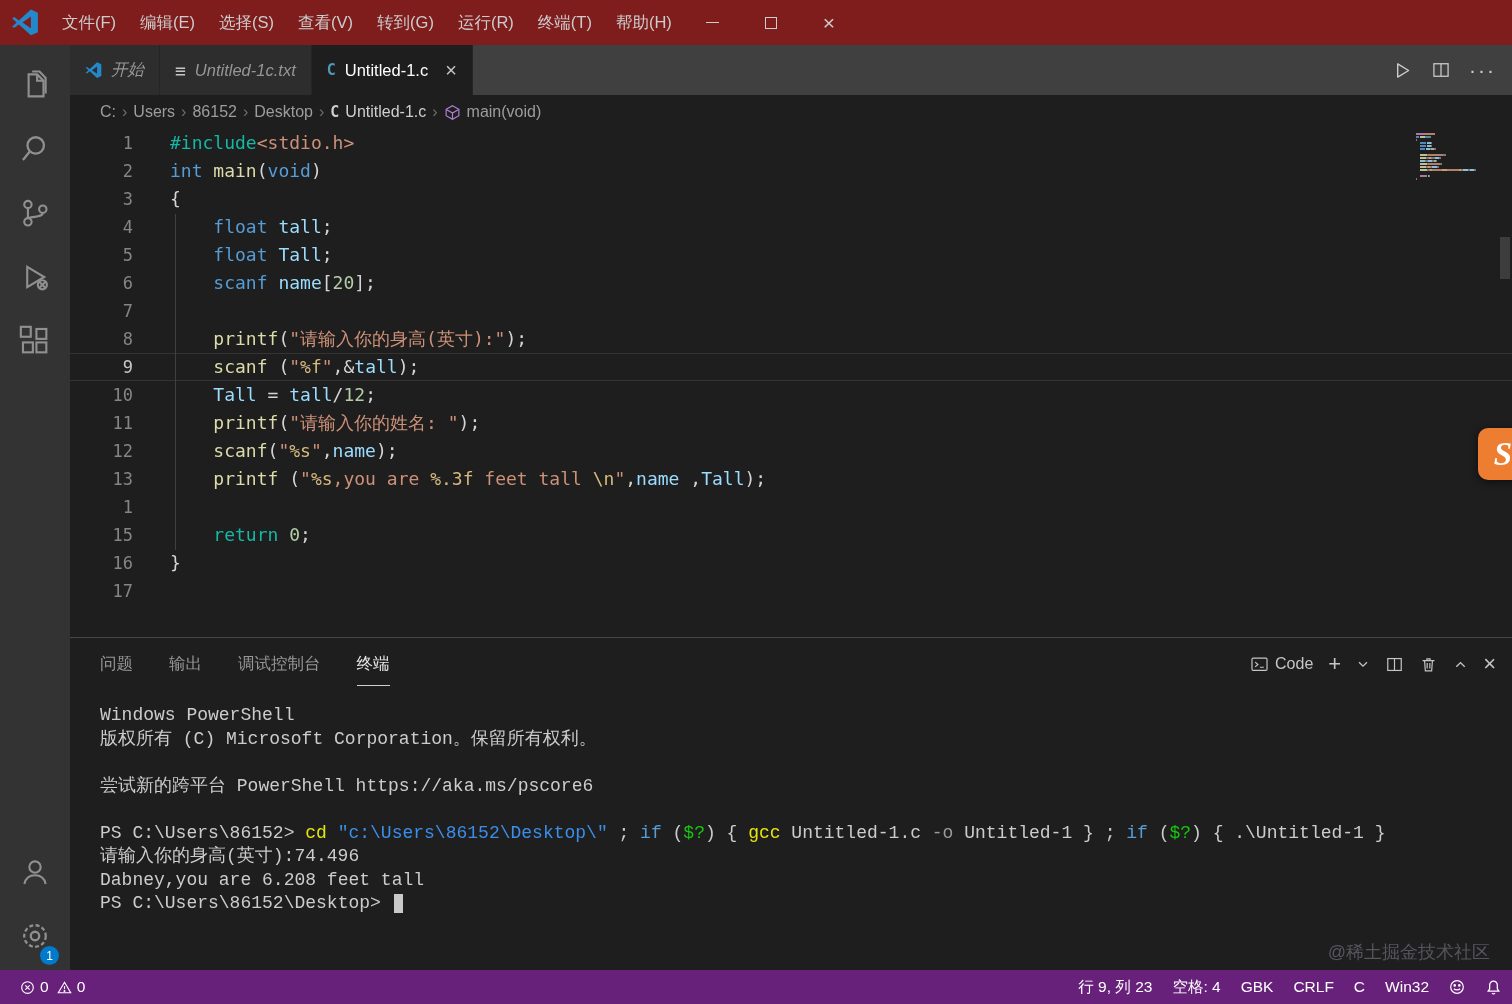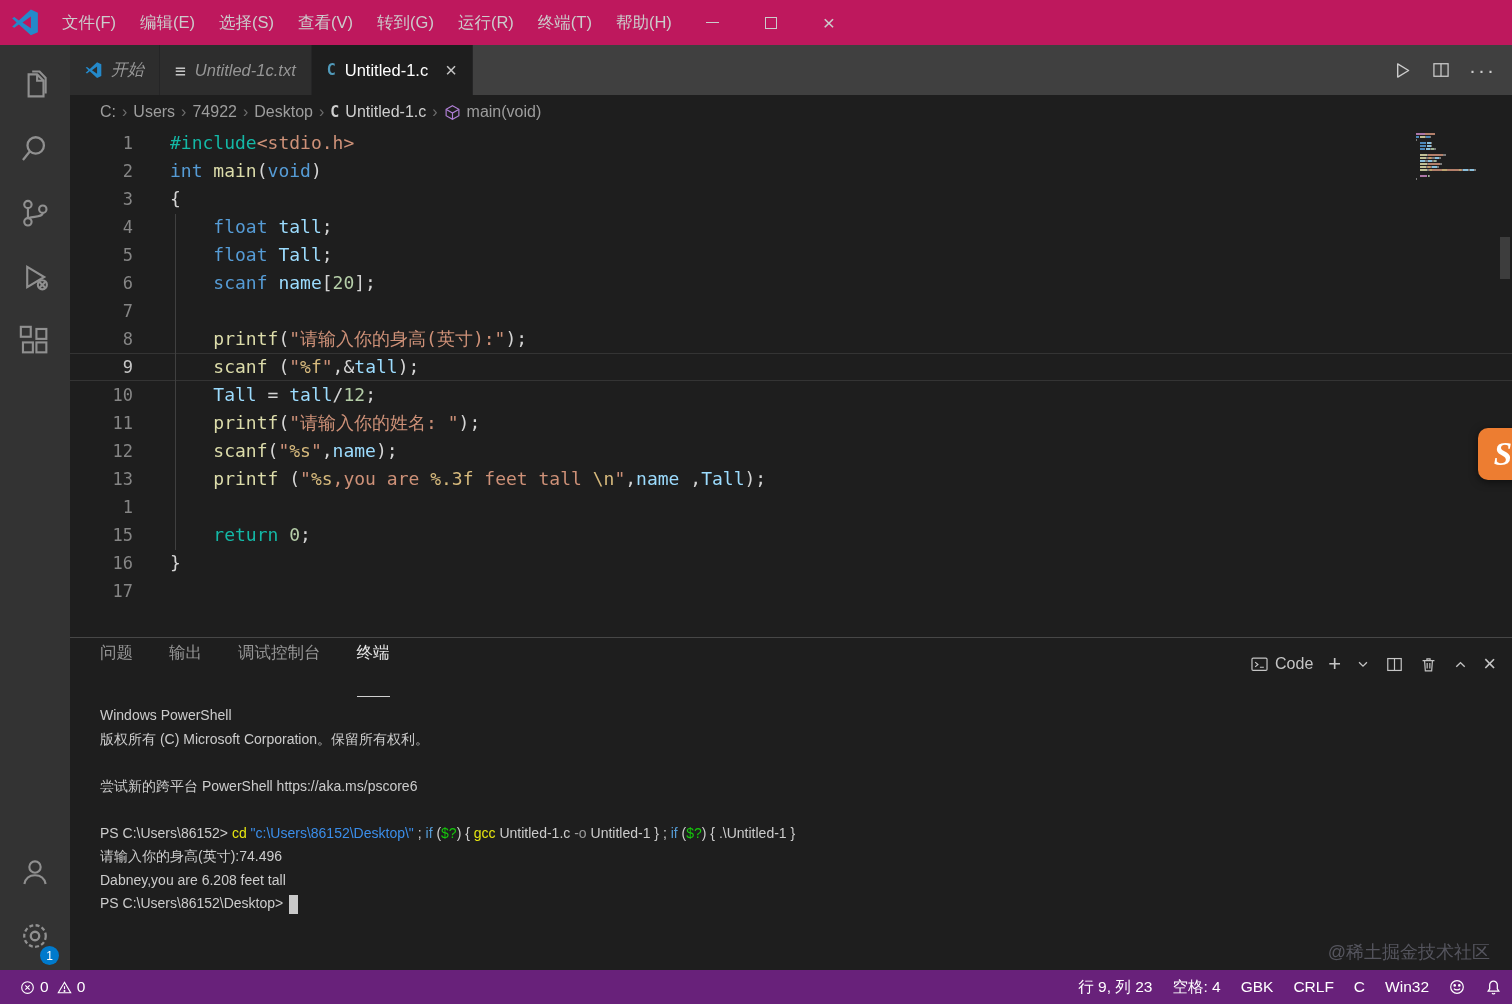--- a/index.html
+++ b/index.html
@@ -1,20 +1,20 @@
 <!DOCTYPE html>
 <html><head>
 <meta charset="utf-8">
 <style>
   *{margin:0;padding:0;box-sizing:border-box;}
   html,body{width:1512px;height:1004px;overflow:hidden;background:#1e1e1e;}
   body{font-family:"Liberation Sans","DejaVu Sans",sans-serif;color:#ccc;}
   .window{position:relative;width:1512px;height:1004px;display:flex;flex-direction:column;background:#1e1e1e;overflow:hidden;}
   
-  .titlebar{flex:0 0 45px;height:45px;background:#be185d;display:flex;align-items:center;}
+  .titlebar{flex:0 0 45px;height:45px;background:#7f1d1d;display:flex;align-items:center;}
   .logo-wrap{width:50px;display:flex;justify-content:center;align-items:center;}
   #logo-svg{width:28px;height:28px;}
   .menubar{display:flex;height:100%;align-items:center;}
   .menu-item{padding:0 12px;font-size:16.5px;color:#cccccc;line-height:45px;white-space:nowrap;}
   .window-title{flex:1;text-align:center;font-size:16.5px;color:#cccccc;white-space:nowrap;overflow:hidden;}
   .win-controls{display:flex;height:100%;}
   .win-btn{width:58px;height:45px;display:flex;align-items:center;justify-content:center;color:#ccc;font-size:21px;}
   .min-glyph{display:block;width:13px;height:1.5px;background:#ccc;}
   .max-glyph{display:block;width:12px;height:12px;border:1.5px solid #ccc;}
   
@@ -54,30 +54,30 @@
   .minimap{position:absolute;top:4px;right:24px;width:72px;}
   .mm-row{display:flex;height:2px;margin-bottom:1px;}
   .mm-tk{height:2px;display:block;opacity:.85;}
   .scroll-thumb{position:absolute;right:2px;top:108px;width:10px;height:42px;background:rgba(121,121,121,.35);}
   .tk-pp{color:#14b8a6}.tk-kw{color:#569CD6}.tk-fn{color:#DCDCAA}.tk-var{color:#9CDCFE}
   .tk-str{color:#CE9178}.tk-esc{color:#D7BA7D}.tk-num{color:#B5CEA8}.tk-pl{color:#D4D4D4}
   .bg-pp{background:#C586C0}.bg-kw{background:#569CD6}.bg-fn{background:#DCDCAA}.bg-var{background:#9CDCFE}
   .bg-str{background:#CE9178}.bg-esc{background:#D7BA7D}.bg-num{background:#B5CEA8}.bg-pl{background:#8a8a8a}
   
   .panel{flex:1;border-top:1px solid #474747;display:flex;flex-direction:column;min-height:0;}
-  .panel-header{flex:0 0 52px;height:52px;display:flex;padding:0 16px 0 30px;}
+  .panel-header{flex:0 0 52px;height:52px;display:flex;align-items:center;padding:0 16px 0 30px;}
   .panel-tabs{display:flex;gap:36px;}
   .panel-tab{position:relative;font-size:16.5px;color:#969696;padding:4px 0;white-space:nowrap;}
   .panel-tab.active{color:#e7e7e7;}
   .panel-tab.active::after{content:'';position:absolute;left:0;right:0;bottom:-7px;height:1.5px;background:#d0d0d0;}
   .panel-actions{margin-left:auto;display:flex;align-items:center;gap:15px;color:#c5c5c5;}
   .pa-item{display:flex;align-items:center;gap:6px;font-size:16px;}
   .pa-plus{font-size:22px;line-height:1;}
   .pa-close{font-size:22px;line-height:1;}
-  .terminal{flex:1;padding:14px 0 0 30px;font-family:Liberation Sans, sans-serif;font-size:14px;overflow:hidden;}
+  .terminal{flex:1;padding:14px 0 0 30px;font-family:Liberation Mono, monospace;font-size:18px;overflow:hidden;}
   .term-row{height:23.5px;line-height:23.5px;white-space:pre;}
   .term-cursor{display:inline-block;width:9px;height:19px;background:#c9c9c9;vertical-align:middle;margin-left:2px;}
   .tm-fg{color:#cccccc}.tm-cmd{color:#e5e510}.tm-str{color:#3b8eea}.tm-kw{color:#569cd6}.tm-var{color:#16c60c}.tm-param{color:#9a9a9a}
   
   .statusbar{flex:0 0 34px;height:34px;display:flex;align-items:center;justify-content:space-between;color:#fff;font-size:15.5px;background:#68217a;}
   .sb-left{display:flex;align-items:center;height:100%;padding-left:10px;}
   .sb-right{display:flex;align-items:flex-start;height:100%;}
   .sb-item{display:flex;align-items:center;height:100%;padding:0 10px;white-space:nowrap;}
   .sb-count{margin:0 2px 0 5px;}
   .sb-gap{width:6px;}
@@ -214,21 +214,21 @@
       <div class="breadcrumb">
           <span class="crumb">
             <span>C:</span>
           </span>
           <span class="crumb-sep">›</span>
           <span class="crumb">
             <span>Users</span>
           </span>
           <span class="crumb-sep">›</span>
           <span class="crumb">
-            <span>74922</span>
+            <span>86152</span>
           </span>
           <span class="crumb-sep">›</span>
           <span class="crumb">
             <span>Desktop</span>
           </span>
           <span class="crumb-sep">›</span>
           <span class="crumb">
             <span class="file-icon c-icon">C</span>
             <span>Untitled-1.c</span>
           </span>

